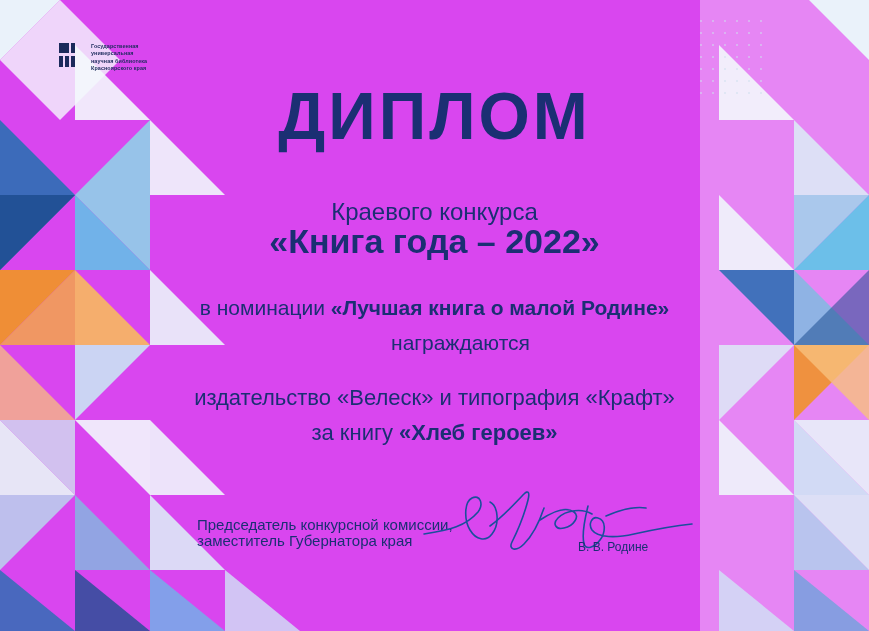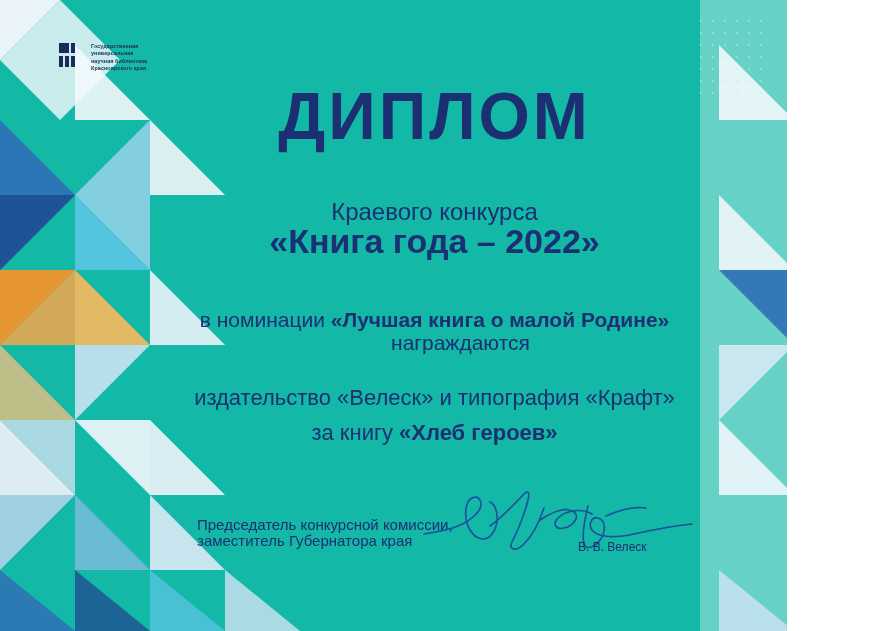--- a/index.html
+++ b/index.html
@@ -8,23 +8,23 @@
     background: #ffffff;
   }
   body {
     width: 869px;
     height: 631px;
     overflow: hidden;
     font-family: "Liberation Sans", sans-serif;
   }
   .diploma {
     position: relative;
-    width: 787px;
+    width: 869px;
     height: 631px;
-    background: #14b8a6;
+    background: #d946ef;
     overflow: hidden;
   }
 
   
   .deco {
     position: absolute;
     top: 0;
     left: 0;
     width: 869px;
     height: 631px;
@@ -96,21 +96,21 @@
     position: absolute;
     top: 222px;
     left: 0;
     width: 869px;
     font-size: 34px;
     font-weight: bold;
     color: #1b2f73;
   }
   .nomination {
     position: absolute;
-    top: 308px;
+    top: 296px;
     left: 0;
     width: 869px;
     font-size: 21px;
     color: #1b2f73;
   }
   .nomination b { font-weight: bold; }
   .awarded {
     position: absolute;
     top: 331px;
     left: 0;
@@ -306,14 +306,14 @@
   <svg class="signature" viewBox="0 0 280 70" xmlns="http://www.w3.org/2000/svg">
     <g fill="none" stroke="#1b4f9c" stroke-width="1.6" stroke-linecap="round">
       <path d="M4,48 C30,44 46,40 58,26 C64,18 60,8 52,12 C44,16 44,34 50,44 C56,54 66,56 72,48 C80,38 78,20 70,16"></path>
       <path d="M70,40 C84,30 96,16 104,8 C108,4 110,6 108,14 C104,30 96,48 92,56 C88,64 96,66 104,58 C114,48 120,34 124,22"></path>
       <path d="M120,34 C132,26 146,20 154,26 C160,30 154,40 144,42 C136,44 132,38 138,32 C146,24 162,22 172,28"></path>
       <path d="M168,20 C164,36 162,50 164,58 C166,64 174,62 180,54 C186,46 186,34 178,32 C172,30 168,38 172,44 C178,52 196,52 214,48 C232,44 252,40 272,38"></path>
       <path d="M186,30 C200,24 214,20 226,22"></path>
     </g>
   </svg>
 
-  <div class="sig-name">В. В. Велеск</div>
+  <div class="sig-name">В. В. Родине</div>
 </div>
 
 </body></html>

